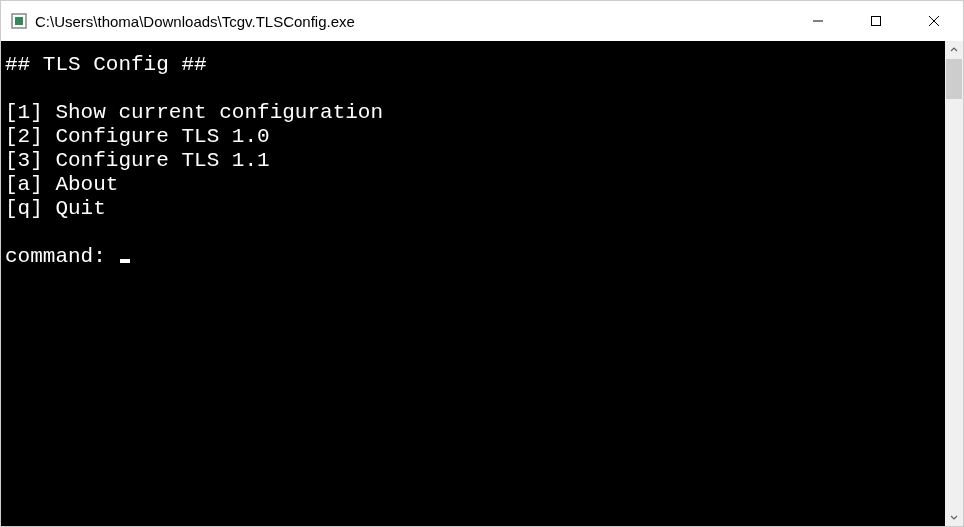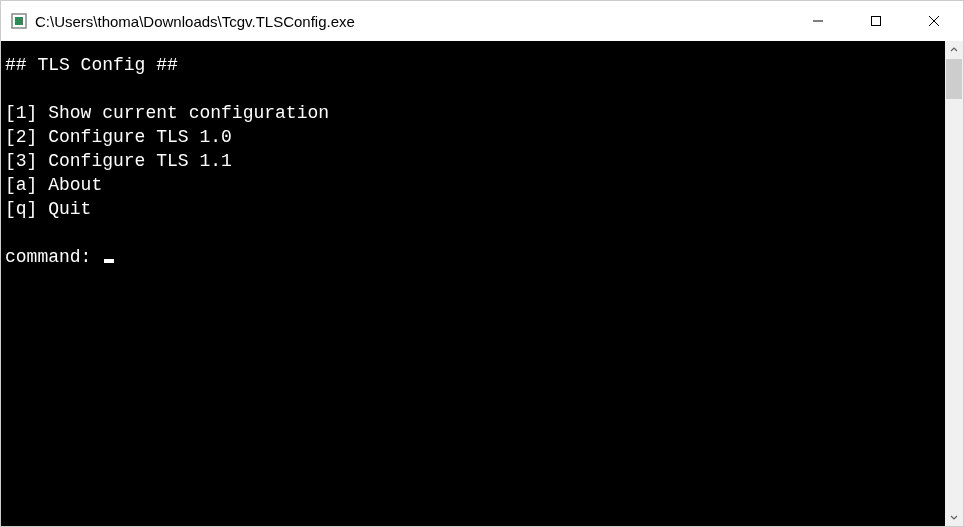--- a/index.html
+++ b/index.html
@@ -57,21 +57,21 @@
       width: 100%;
       height: calc(100% - 40px);
       background: #000000;
       display: flex;
     }
     .console-content {
       flex: 1;
       background: #000000;
       color: #ffffff;
       font-family: Consolas, "Courier New", monospace;
-      font-size: 18px;
+      font-size: 21px;
       line-height: 24px;
       padding: 12px 0 0 4px;
       white-space: pre;
       overflow: hidden;
     }
     .scrollbar {
       width: 18px;
       height: 100%;
       background: #f0f0f0;
       display: flex;

